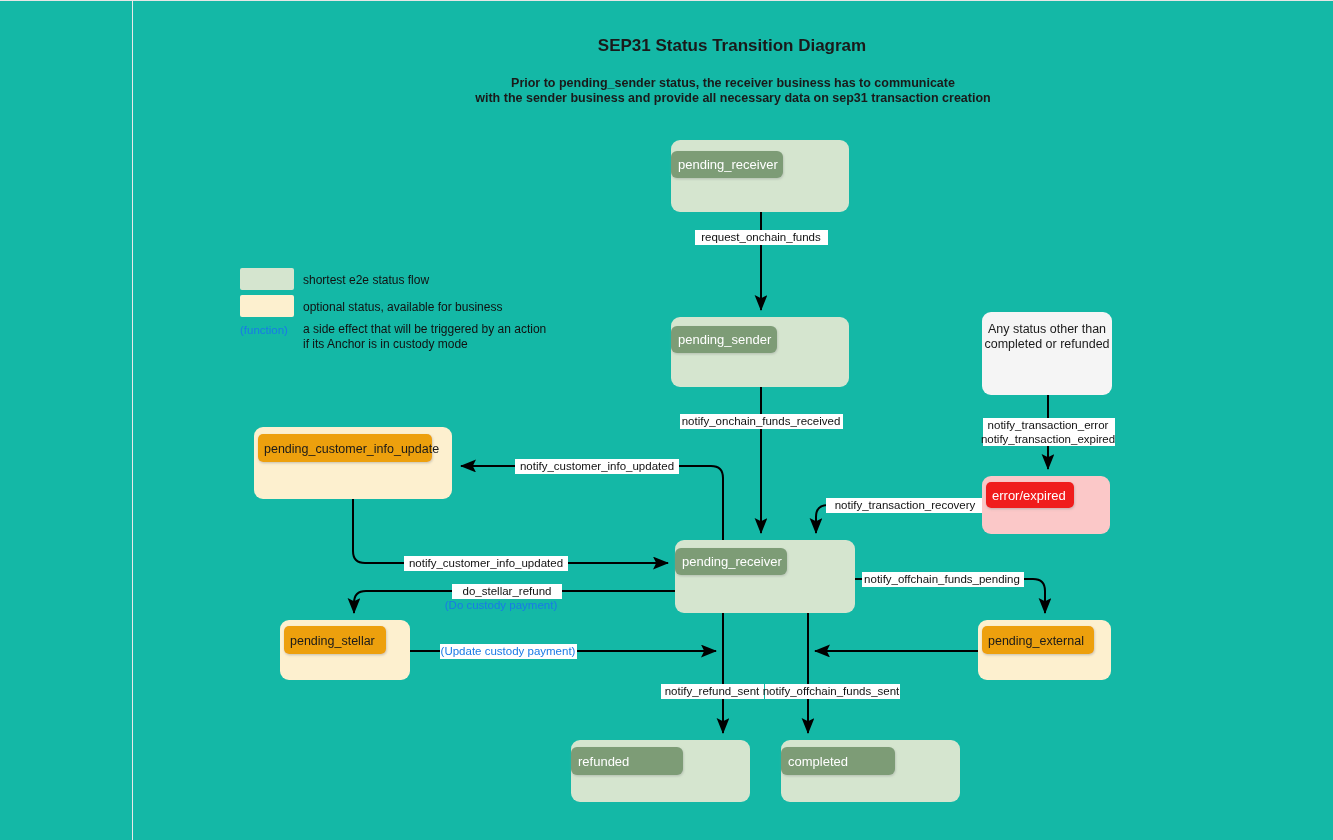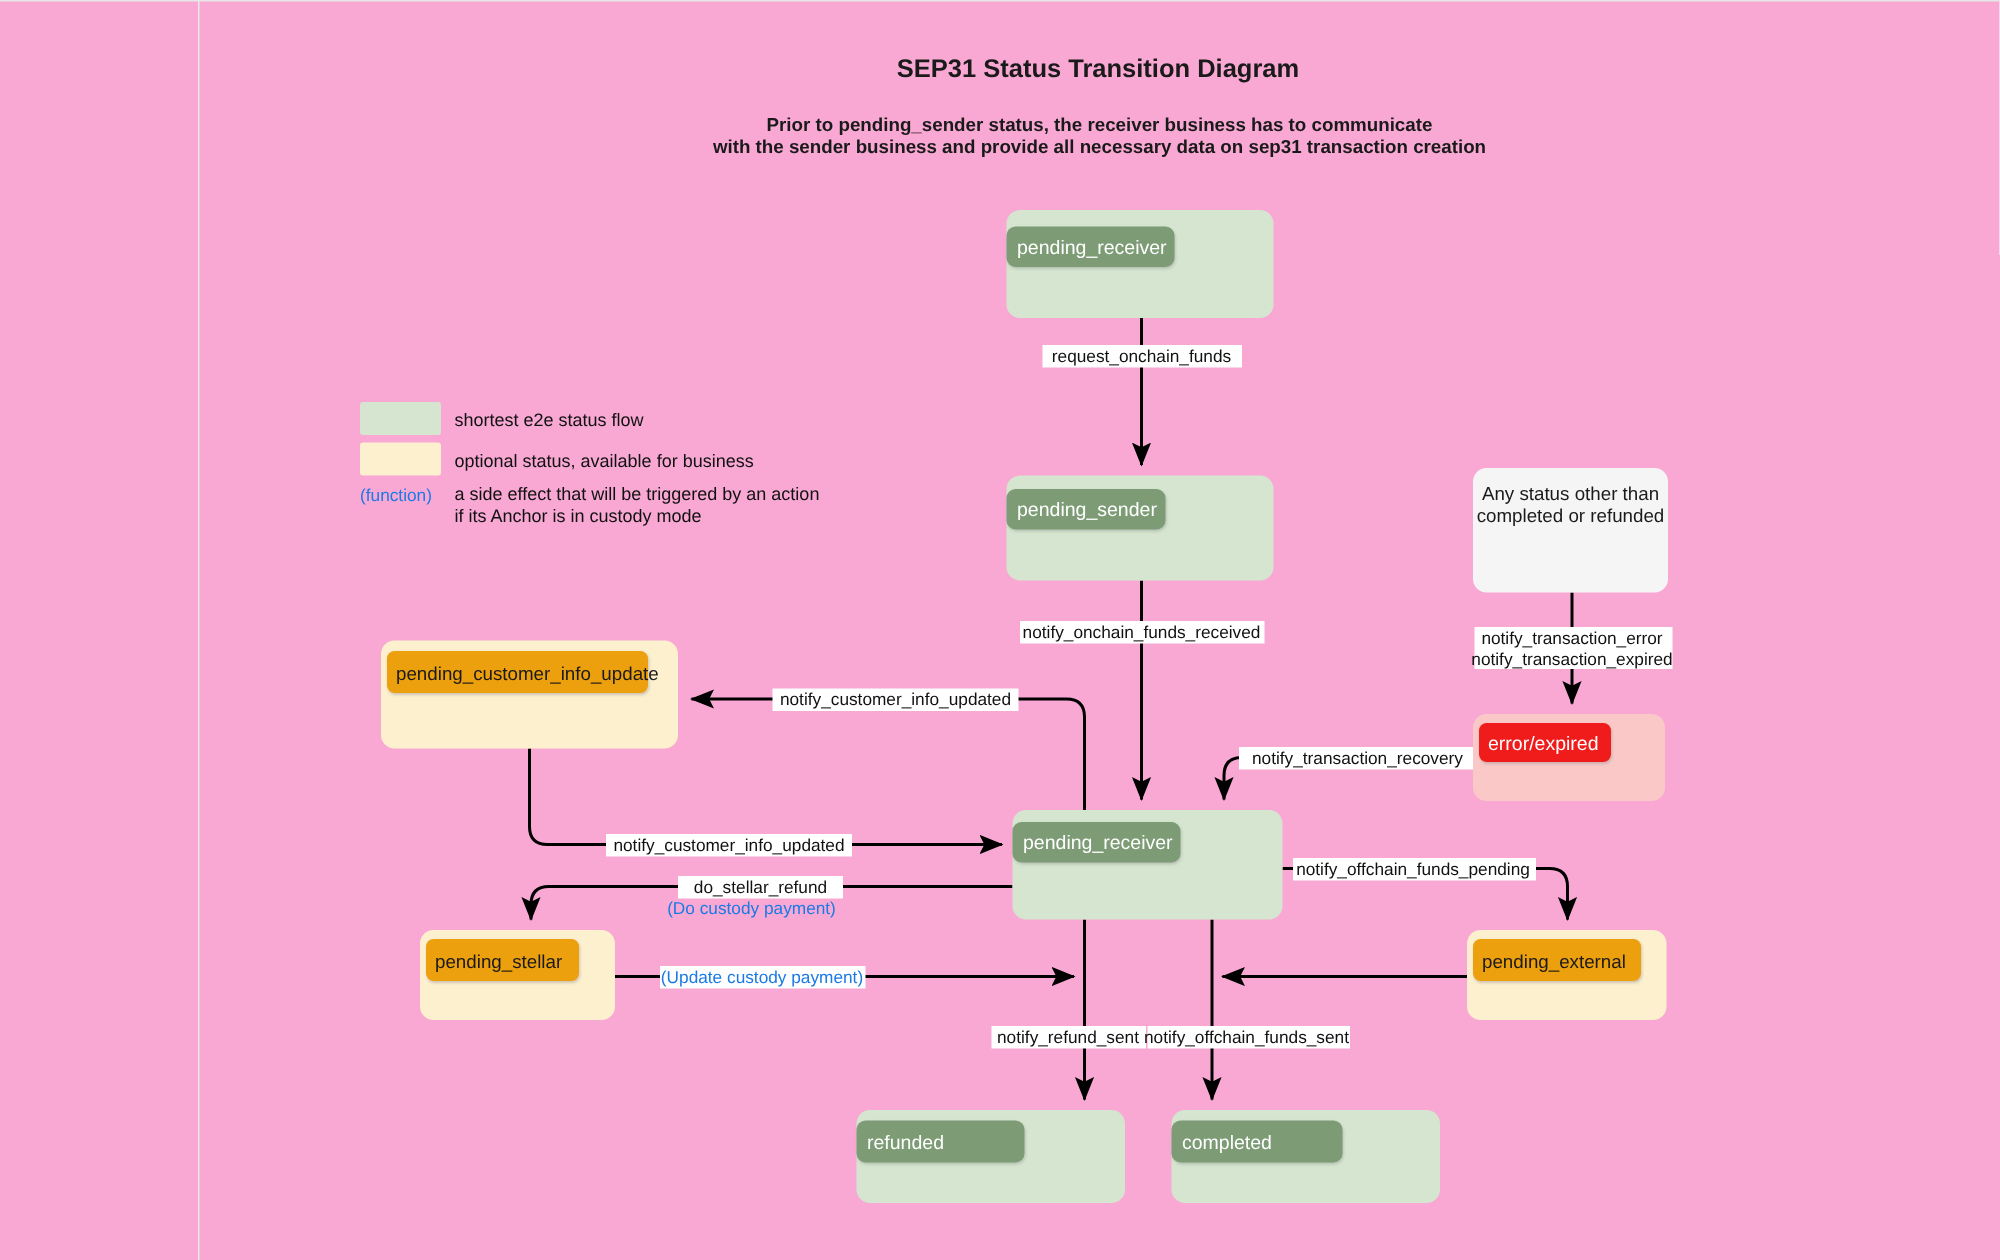--- a/index.html
+++ b/index.html
@@ -4,21 +4,21 @@
 <style>
   html, body {
     margin: 0;
     padding: 0;
     background: #ffffff;
   }
   #page {
     position: relative;
     width: 1333px;
     height: 840px;
-    background: #f9a8d4;
+    background: #14b8a6;
     font-family: "Liberation Sans", sans-serif;
     overflow: hidden;
   }
   
   #frame-top {
     position: absolute;
     left: 0; top: 0; width: 1333px; height: 1px;
     background: #e6e6e6;
   }
   #frame-left {

